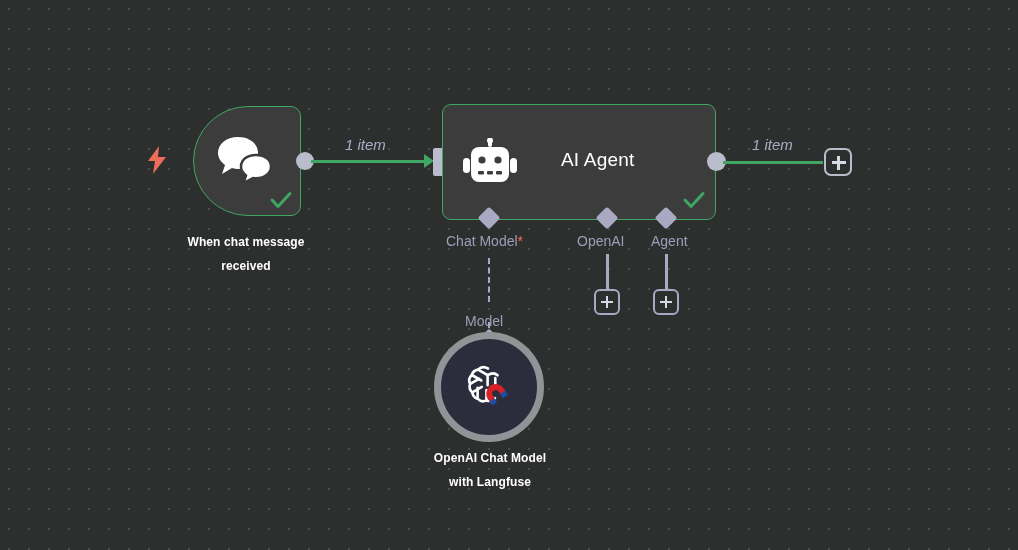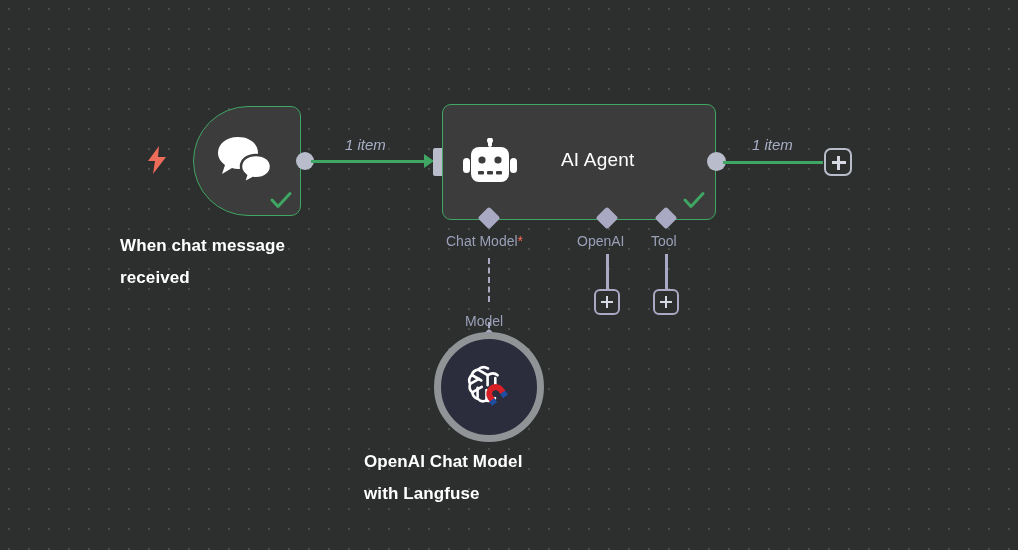--- a/index.html
+++ b/index.html
@@ -23,25 +23,25 @@
 
   
   .node {
     position: absolute;
     background: #3c3c3c;
     border: 1.5px solid #3fa663;
     box-sizing: border-box;
   }
   .node-title {
     position: absolute;
-    text-align: left;
+    text-align: center;
     color: #ffffff;
     font-weight: bold;
-    font-size: 17px;
-    line-height: 32px;
+    font-size: 12px;
+    line-height: 24px;
     letter-spacing: 0.1px;
     white-space: pre-line;
   }
   .check {
     position: absolute;
     width: 26px;
     height: 26px;
   }
 
   
@@ -313,21 +313,21 @@
   <div id="chat-model-stem" class="sub-stem dashed"></div>
   <div id="model-label" class="sub-label">Model</div>
   <div id="chat-model-stem2" class="sub-stem dashed"></div>
 
   <div id="memory-diamond" class="diamond"></div>
   <div id="memory-label" class="sub-label">OpenAI</div>
   <div id="memory-stem" class="sub-stem"></div>
   <div id="memory-plus" class="plus-btn"></div>
 
   <div id="tool-diamond" class="diamond"></div>
-  <div id="tool-label" class="sub-label">Tool</div>
+  <div id="tool-label" class="sub-label">Agent</div>
   <div id="tool-stem" class="sub-stem"></div>
   <div id="tool-plus" class="plus-btn"></div>
 
   <div id="openai-diamond" class="diamond"></div>
   <div id="openai-node">
     <div id="openai-icon">
       <svg viewBox="0 0 48 48" width="48" height="48">
         <g fill="none" stroke="#ffffff" stroke-width="2.6" stroke-linecap="round" stroke-linejoin="round">
           <path d="M23 5.5 C19.6 3.6 15.6 4.1 13.1 6.6 C10.1 7.0 7.6 9.1 6.8 12.0 C4.3 14.3 3.6 17.9 5.1 20.9 C4.0 24.0 4.9 27.4 7.3 29.4 C7.6 32.4 9.7 34.9 12.6 35.7 C14.9 38.2 18.5 38.9 21.5 37.4 C24.6 38.5 28.0 37.6 30.0 35.2"></path>
           <path d="M13.1 6.6 L22.6 12.1 L22.6 22.2"></path>

